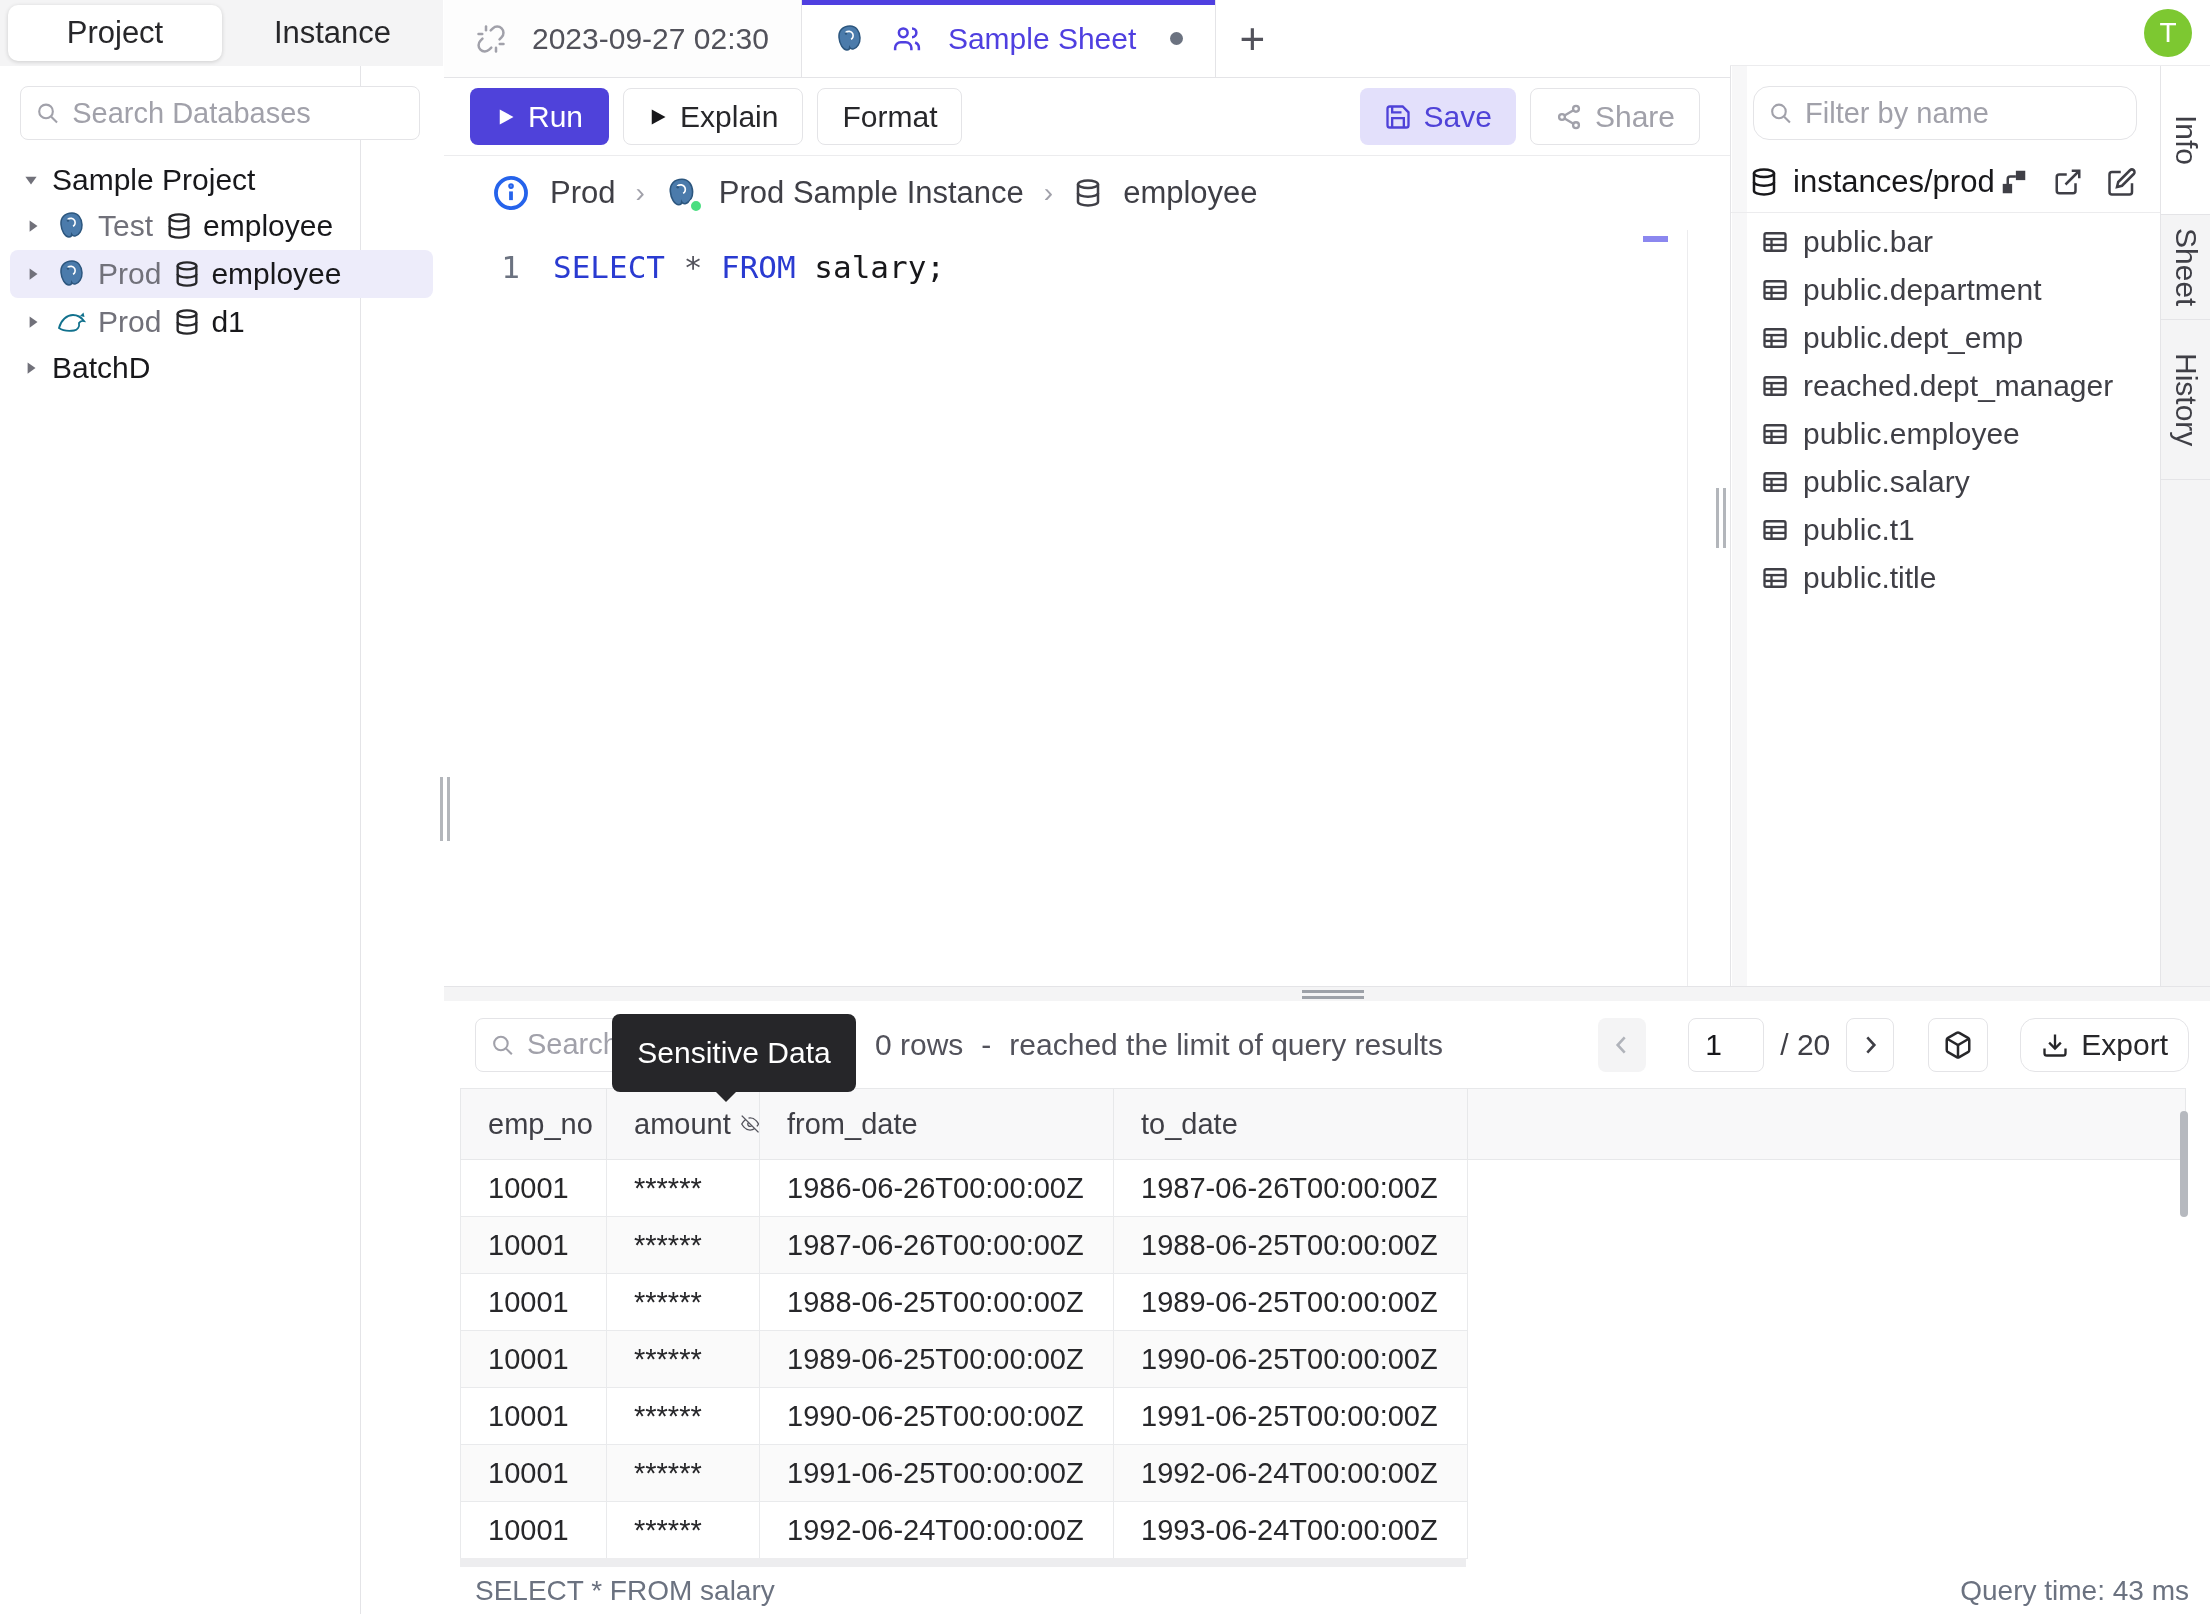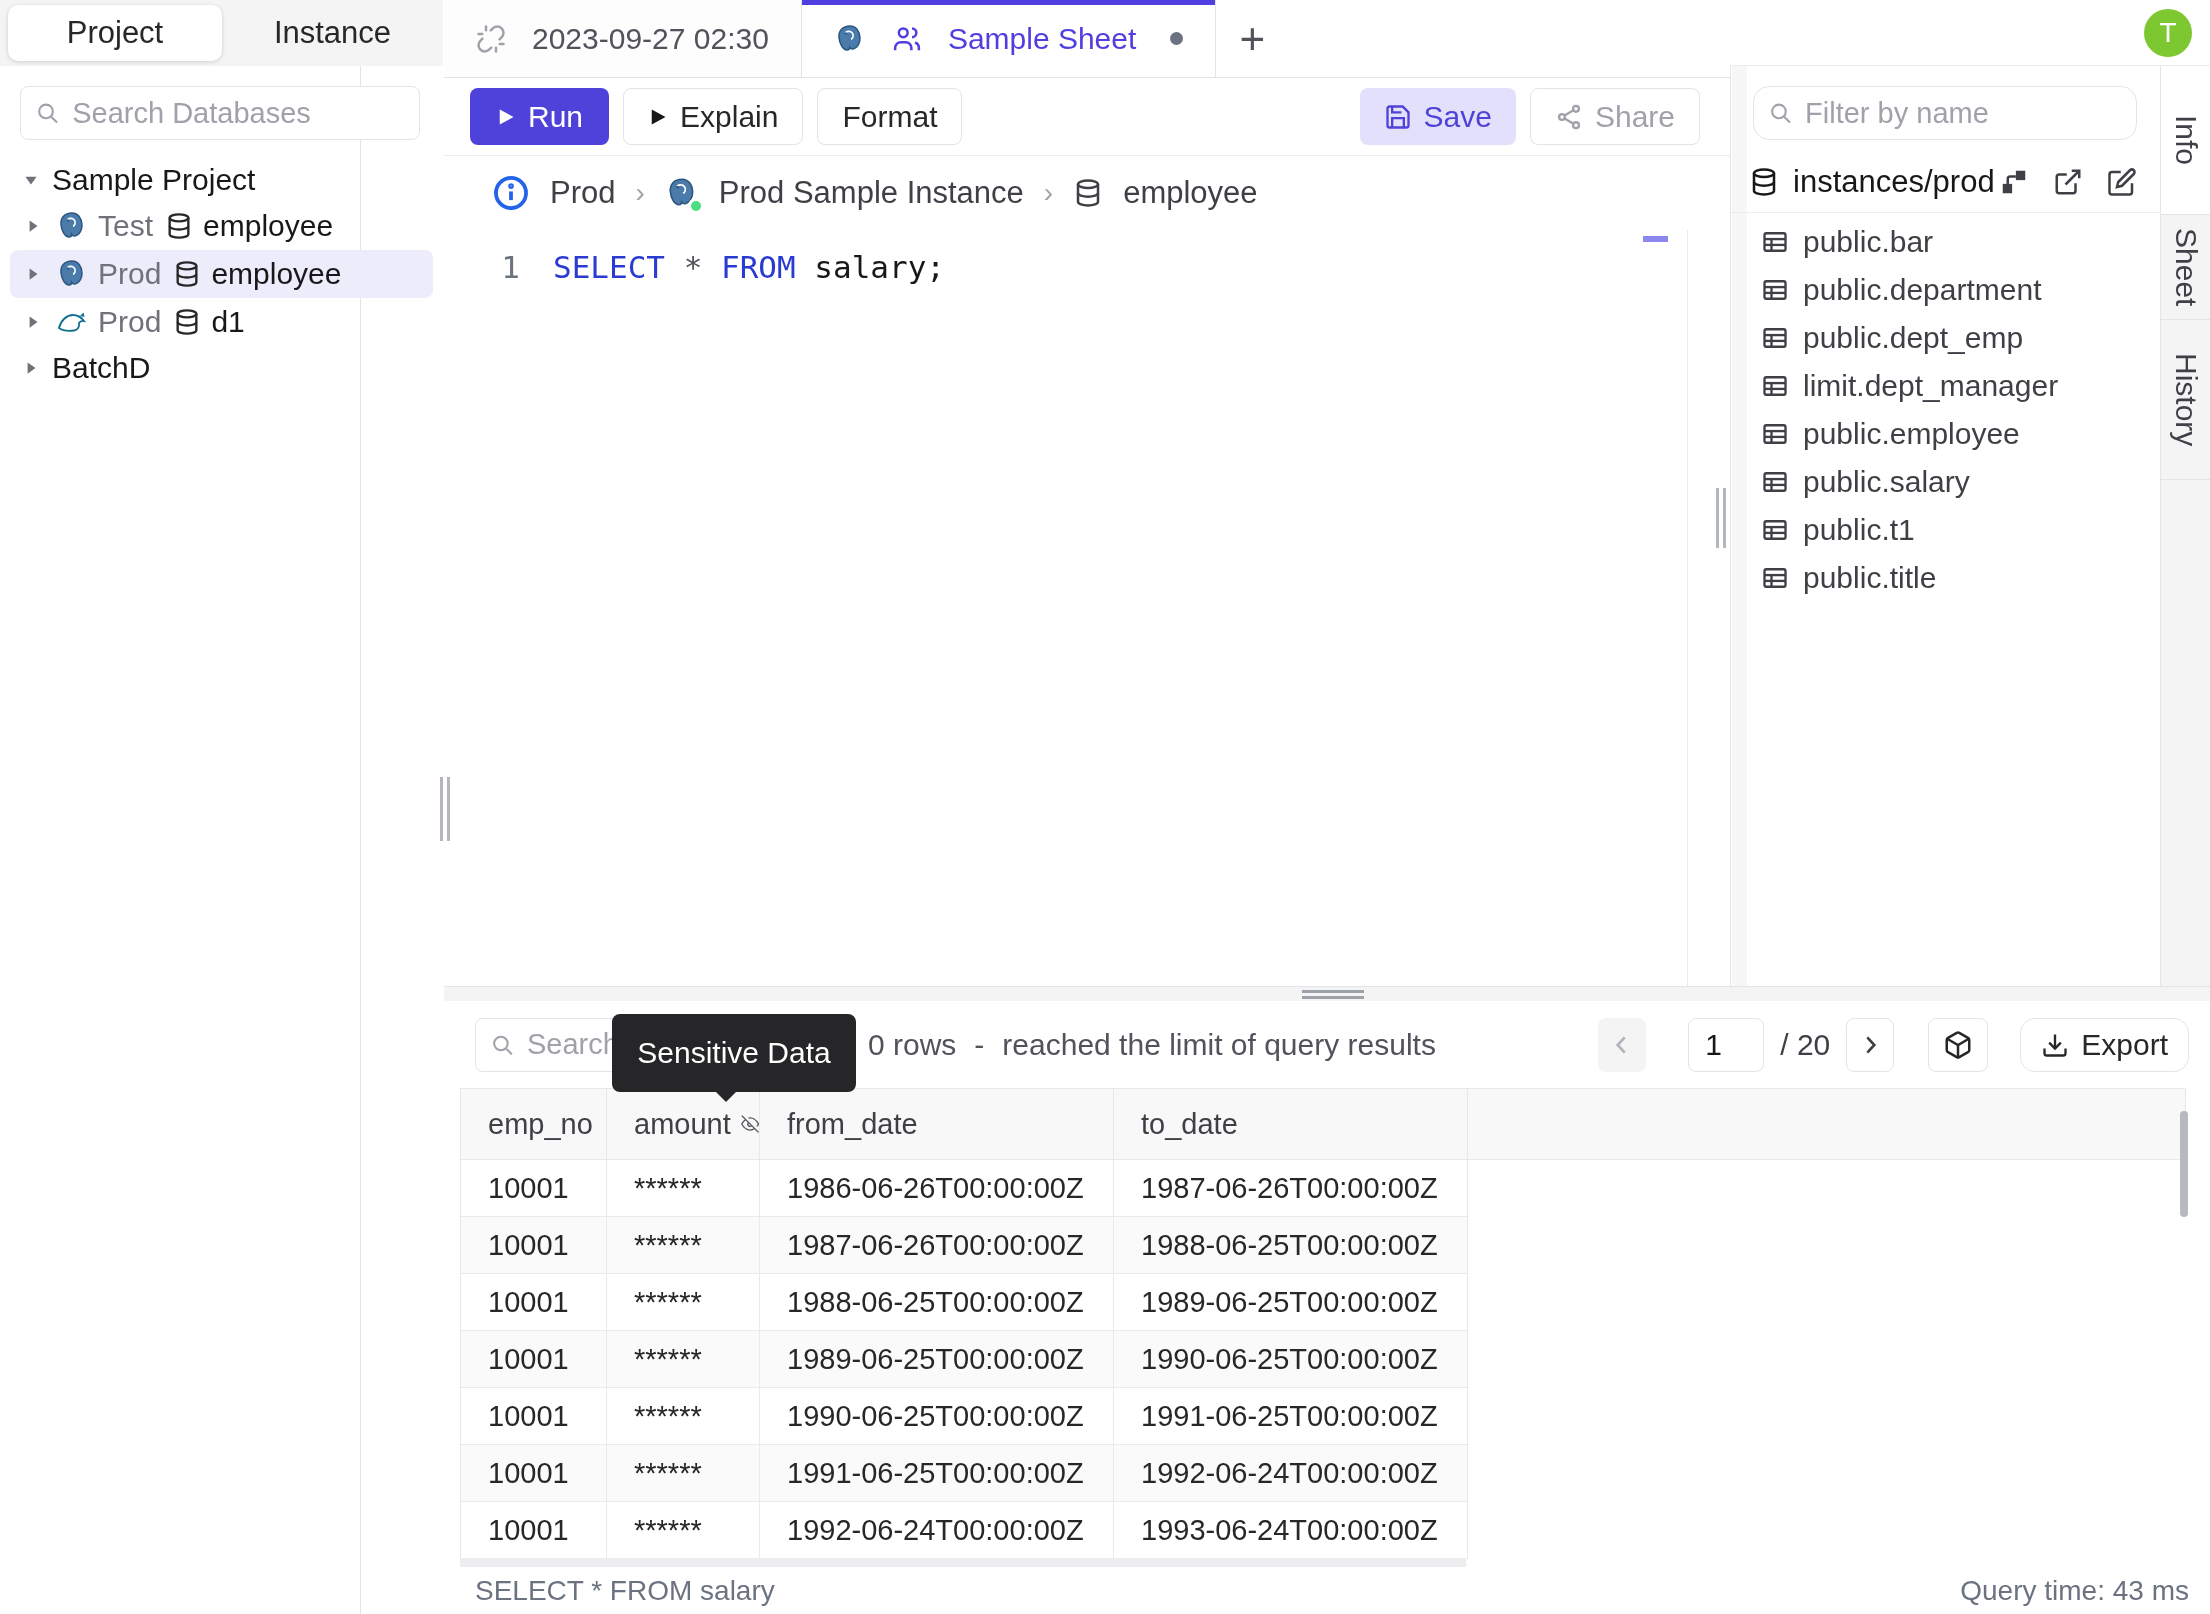--- a/index.html
+++ b/index.html
@@ -88,21 +88,21 @@
              border-bottom:1px solid #e4e4e7; font-size:30px; color:#3f3f46; background:#f4f4f5; }
   .sidetab.active { background:#fff; }
   .st-info { height:149px; } .st-sheet { height:105px; } .st-history { height:160px; }
 
   
   .results { position:absolute; left:444px; top:1001px; width:1766px; height:566px; background:#fff; }
   .res-toolbar { position:absolute; left:0; top:0; width:1766px; height:87px; display:flex; align-items:center; padding:0 21px 0 31px; }
   .res-search { width:370px; height:54px; flex:none; border:1px solid #e4e4e7; border-radius:8px; display:flex; align-items:center; gap:12px; padding:0 14px; }
   .res-search input { border:none; outline:none; font-size:29px; width:100%; color:#18181b; font-family:inherit; }
   .res-search input::placeholder { color:#a1a1aa; }
-  .res-info { display:flex; align-items:center; gap:18px; margin-left:23px; font-size:30px; color:#52525b; white-space:nowrap; }
+  .res-info { display:flex; align-items:center; gap:18px; margin-left:30px; font-size:30px; color:#52525b; white-space:nowrap; }
   .res-pager { margin-left:auto; display:flex; align-items:center; }
   .pg-btn { width:48px; height:54px; border-radius:8px; display:flex; align-items:center; justify-content:center; background:#fff; border:1px solid #e4e4e7; color:#3f3f46; }
   .pg-btn.prev { background:#f4f4f5; border:none; color:#b0b3ba; }
   .pg-input { width:76px; height:54px; border:1px solid #e4e4e7; border-radius:8px; margin-left:42px; font-size:30px; padding-left:16px; color:#18181b; font-family:inherit; outline:none; }
   .pg-total { margin-left:16px; font-size:30px; color:#3f3f46; white-space:nowrap; }
   .pg-next { margin-left:16px; }
   .pg-box { width:60px; height:54px; margin-left:34px; border:1px solid #e4e4e7; border-radius:8px; display:flex; align-items:center; justify-content:center; color:#27272a; background:#fff; }
   .pg-export { height:54px; margin-left:32px; border:1px solid #e4e4e7; border-radius:15px; display:flex; align-items:center; gap:12px; padding:0 20px; font-size:30px; color:#27272a; background:#fff; }
 
   .res-table { position:absolute; left:16px; top:87px; }
@@ -377,21 +377,21 @@
           </svg>
           <span>public.dept_emp</span>
         </div>
       <div class="tl-item">
           <svg width="28" height="28" viewBox="0 0 24 24" fill="none" stroke="#3f3f46" stroke-width="2">
             <rect x="3" y="4.5" width="18" height="15" rx="1.5"></rect>
             <line x1="3" y1="9.5" x2="21" y2="9.5"></line>
             <line x1="3" y1="14.5" x2="21" y2="14.5"></line>
             <line x1="9" y1="9.5" x2="9" y2="19.5"></line>
           </svg>
-          <span>limit.dept_manager</span>
+          <span>reached.dept_manager</span>
         </div>
       <div class="tl-item">
           <svg width="28" height="28" viewBox="0 0 24 24" fill="none" stroke="#3f3f46" stroke-width="2">
             <rect x="3" y="4.5" width="18" height="15" rx="1.5"></rect>
             <line x1="3" y1="9.5" x2="21" y2="9.5"></line>
             <line x1="3" y1="14.5" x2="21" y2="14.5"></line>
             <line x1="9" y1="9.5" x2="9" y2="19.5"></line>
           </svg>
           <span>public.employee</span>
         </div>

